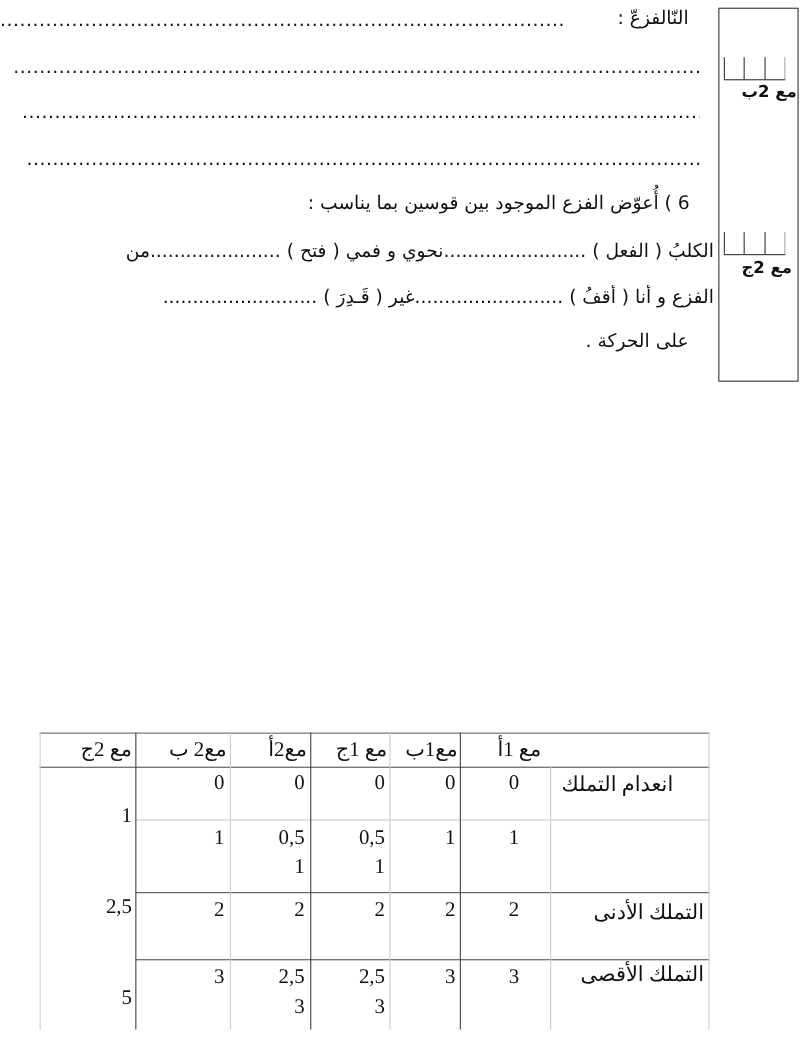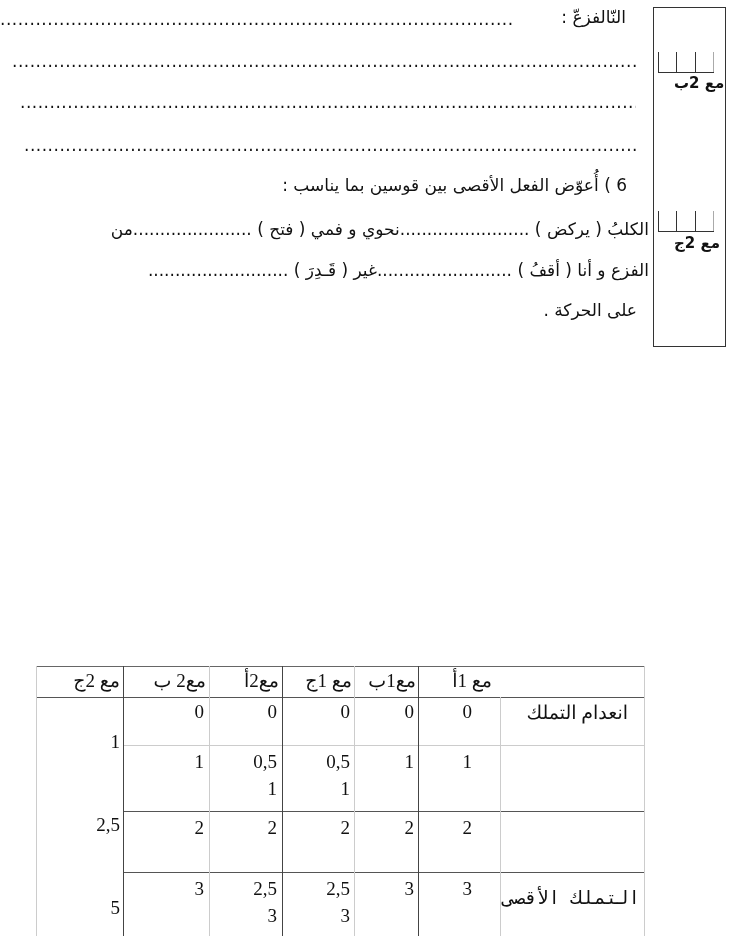--- a/index.html
+++ b/index.html
@@ -43,29 +43,29 @@
 </div>
 <div class="abs line dots" style="left:20px; top:91px; width:616px; overflow:hidden;">
   <span>....................................................................................................................................</span>
 </div>
 <div class="abs line dots" style="left:24px; top:134px; width:614px; overflow:hidden;">
   <span>.................................................................................................................................</span>
 </div>
 
 <div class="abs line rtl" style="right:104px; top:174px;">
   <span>6 )</span>
-  <span>أُعوّض الفعل الأقصى بين قوسين بما يناسب :</span>
+  <span>أُعوّض الفزع الموجود بين قوسين بما يناسب :</span>
 </div>
 <div class="abs line rtl" style="right:82px; top:218px; width:630px; overflow:hidden;">
-  <span>الكلبُ ( يركض ) ........................نحوي و فمي ( فتح ) ......................من</span>
+  <span>الكلبُ ( الفعل ) ........................نحوي و فمي ( فتح ) ......................من</span>
 </div>
 <div class="abs line rtl" style="right:82px; top:259px; width:630px; overflow:hidden;">
   <span>الفزع و أنا ( أقفُ ) .........................غير ( قَـدِرَ ) ..........................</span>
 </div>
-<div class="abs line rtl" style="right:94px; top:299px;">
+<div class="abs line rtl" style="right:105px; top:299px;">
   <span>على الحركة .</span>
 </div>
 
 <div class="abs grade-box">
   <div class="abs ticks" style="left:4px; top:44px;">
     <div class="tick" style="left:0px;"></div>
     <div class="tick" style="left:18px;"></div>
     <div class="tick" style="left:37px;"></div>
     <div class="tick light" style="left:55px;"></div>
   </div>
@@ -106,33 +106,34 @@
 
   <div class="cell num" style="left:4px; top:62px; width:80px;">1</div>
   <div class="cell num" style="left:4px; top:145px; width:80px;">2,5</div>
   <div class="cell num" style="left:4px; top:228px; width:80px;">5</div>
 
   <div class="cell num" style="left:90px; top:32px; width:78px;">0</div>
   <div class="cell num" style="left:176px; top:32px; width:65px;">0</div>
   <div class="cell num" style="left:249px; top:32px; width:65px;">0</div>
   <div class="cell num" style="left:320px; top:32px; width:58px;">0</div>
   <div class="cell num" style="left:386px; top:32px; width:50px;">0</div>
-  <div class="cell crit" style="left:454px; top:35px; width:138px;">انعدام التملك</div>
+  <div class="cell crit" style="left:438px; top:35px; width:138px;">انعدام التملك</div>
 
   <div class="cell num" style="left:90px; top:82px; width:78px;">1</div>
   <div class="cell num" style="left:176px; top:82px; width:65px;">0,5<br>1</div>
   <div class="cell num" style="left:249px; top:82px; width:65px;">0,5<br>1</div>
   <div class="cell num" style="left:320px; top:82px; width:58px;">1</div>
   <div class="cell num" style="left:386px; top:82px; width:50px;">1</div>
 
   <div class="cell num" style="left:90px; top:148px; width:78px;">2</div>
   <div class="cell num" style="left:176px; top:148px; width:65px;">2</div>
   <div class="cell num" style="left:249px; top:148px; width:65px;">2</div>
   <div class="cell num" style="left:320px; top:148px; width:58px;">2</div>
   <div class="cell num" style="left:386px; top:148px; width:50px;">2</div>
+  <div class="cell crit" style="left:466px; top:151px; width:138px;">التملك الأدنى</div>
 
   <div class="cell num" style="left:90px; top:209px; width:78px;">3</div>
   <div class="cell num" style="left:176px; top:209px; width:65px;">2,5<br>3</div>
   <div class="cell num" style="left:249px; top:209px; width:65px;">2,5<br>3</div>
   <div class="cell num" style="left:320px; top:209px; width:58px;">3</div>
   <div class="cell num" style="left:386px; top:209px; width:50px;">3</div>
-  <div class="cell crit" style="left:466px; top:220px; width:138px;font-family:Liberation Mono, monospace;">التملك الأقصى</div>
+  <div class="cell crit" style="left:466px; top:208px; width:138px;">التملك الأقصى</div>
 </div>
 
 </body></html>

